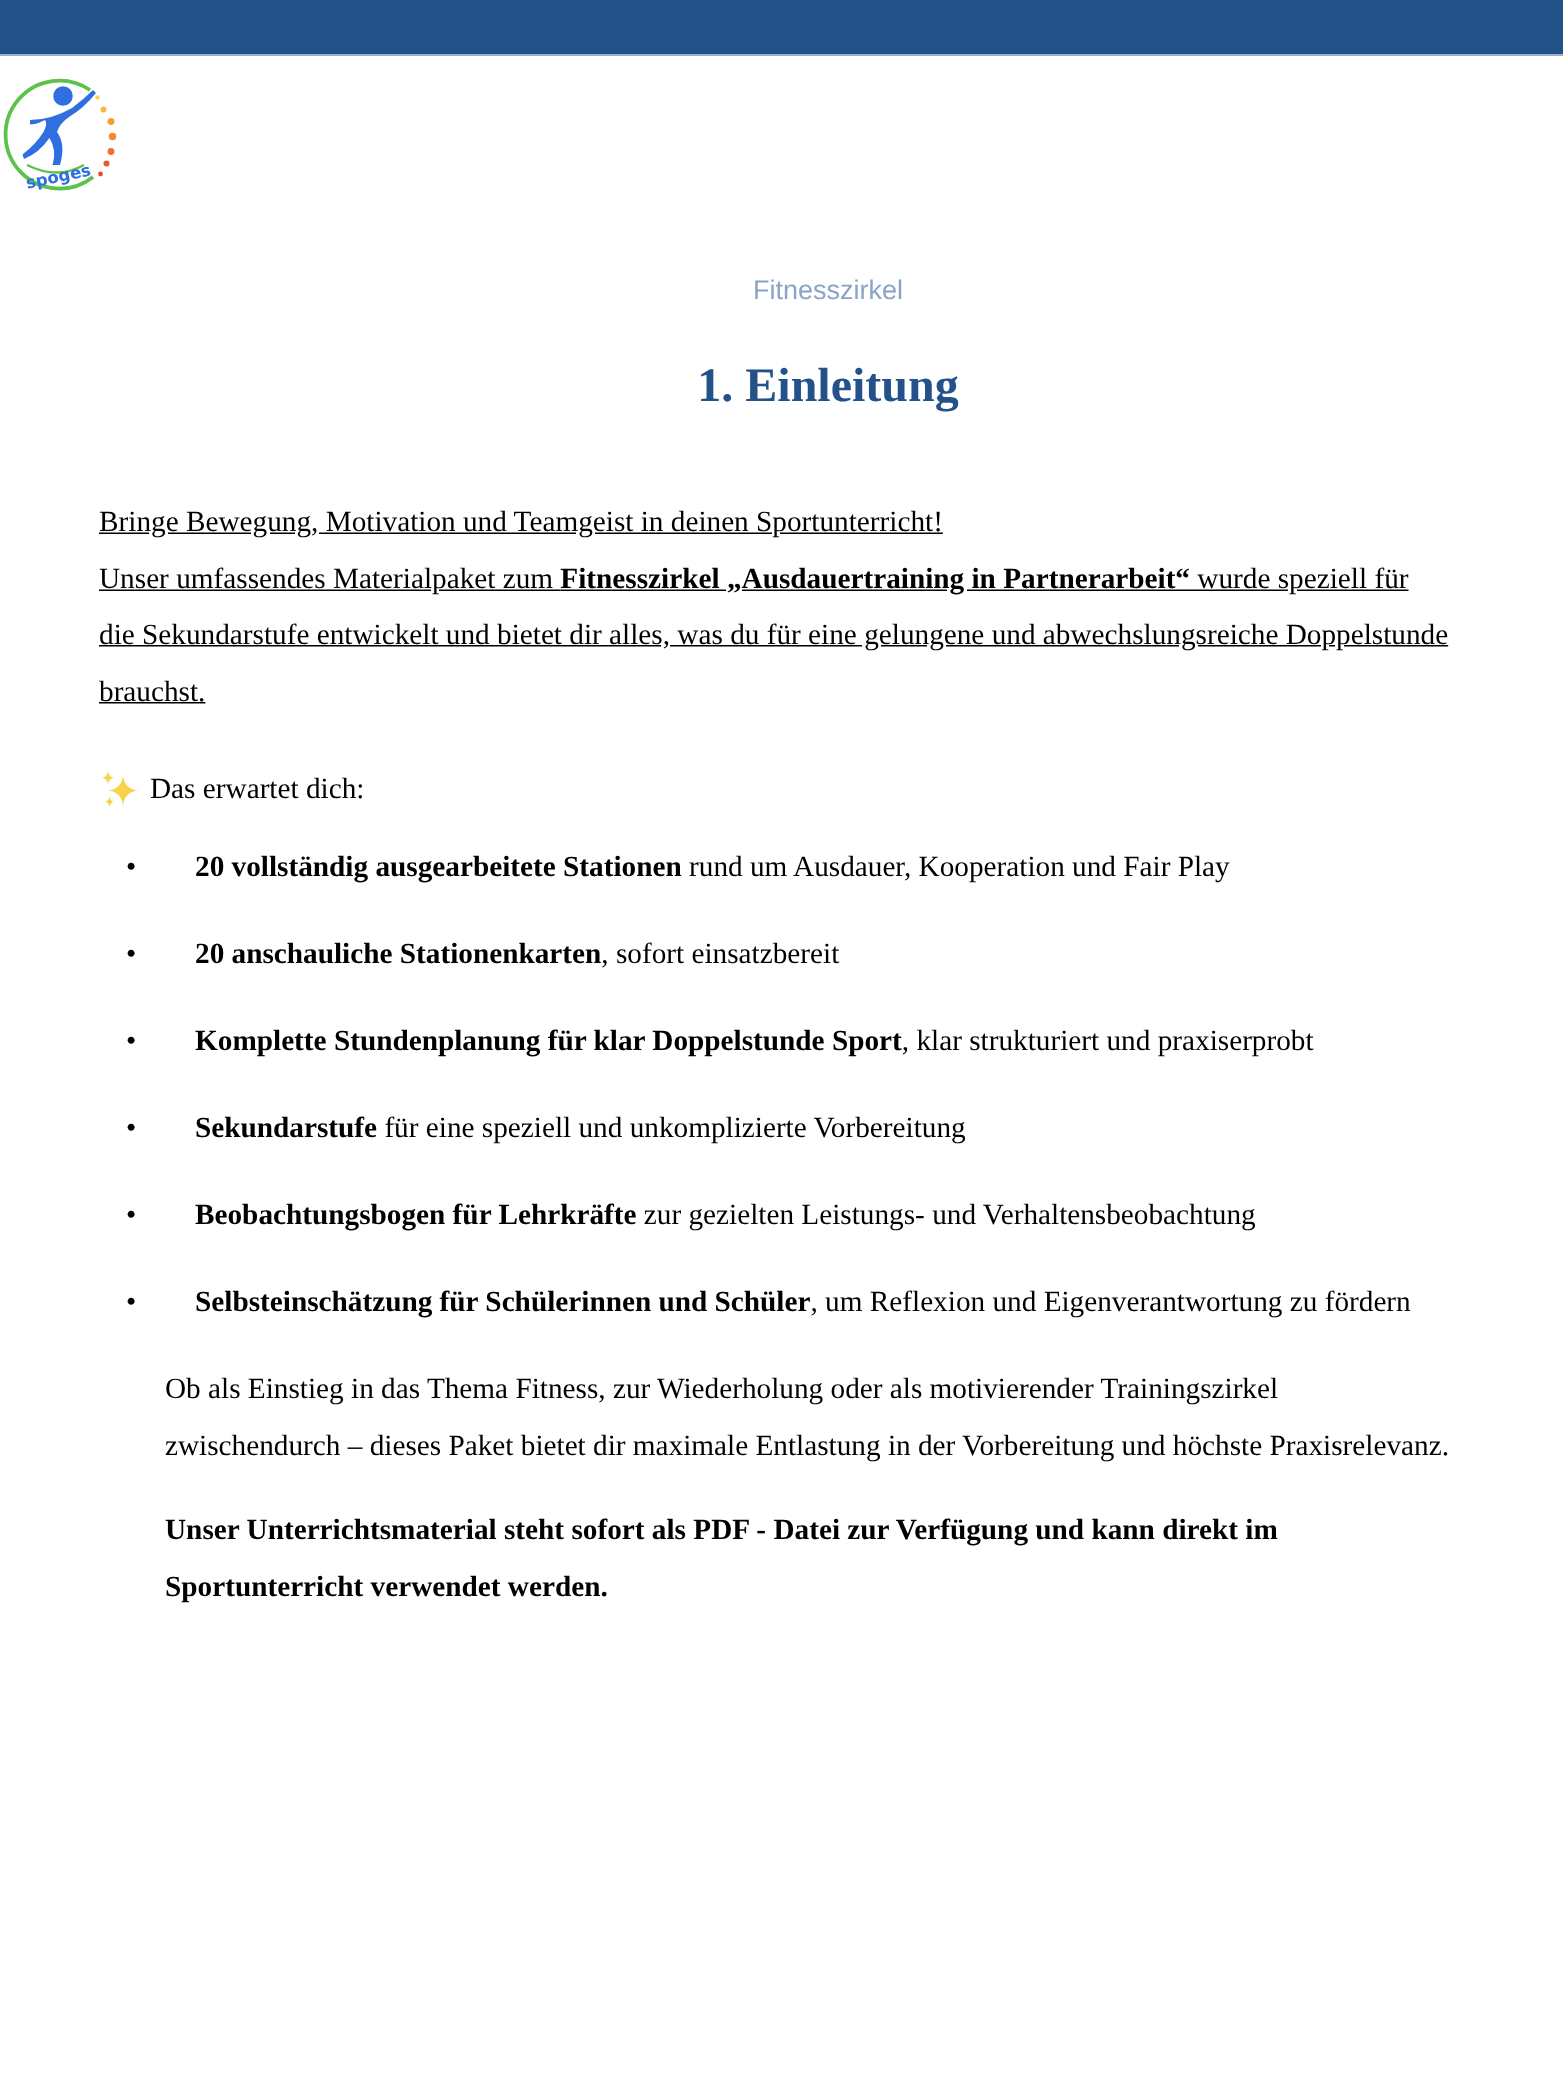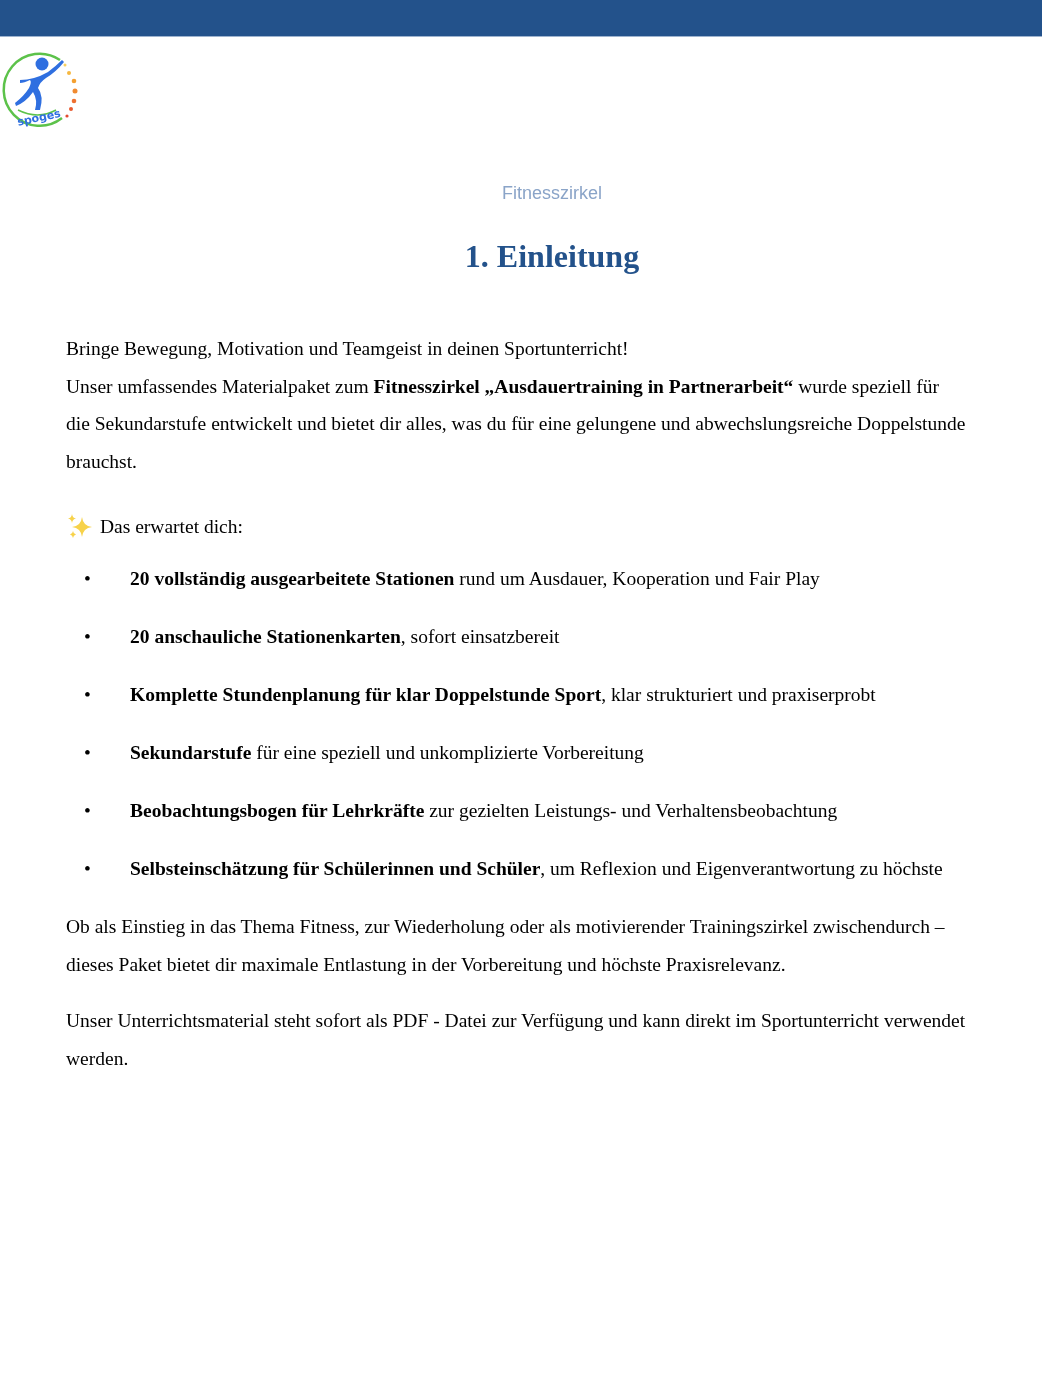--- a/index.html
+++ b/index.html
@@ -11,32 +11,32 @@
     .logo { position: absolute; left: 0; top: 46px; width: 82px; height: 82px; }
 
     .doc-subtitle { position: absolute; top: 183px; left: 0; width: 1104px; text-align: center;
       font-family: "Liberation Sans", "DejaVu Sans", sans-serif; font-size: 18px; color: #8aa4c8; }
 
     .doc-heading { position: absolute; top: 238px; left: 0; width: 1104px; text-align: center;
       font-family: "Liberation Serif", serif; font-weight: bold; font-size: 32px; color: #23528b; }
 
     .content { position: absolute; left: 66px; top: 330px; width: 900px; font-size: 19.5px; line-height: 37.5px; }
 
-    .intro p { margin: 0; }
+    .intro p { margin: 0; text-decoration: underline; }
     .intro { margin-bottom: 28px; }
 
     .section-label { display: flex; align-items: center; font-weight: normal; height: 38px; margin-bottom: 14px; }
     .sparkle { display: inline-block; width: 28px; height: 28px; margin-right: 6px; position: relative; }
 
     .feature-list { list-style: none; }
     .feature-list li { position: relative; padding-left: 64px; margin-bottom: 20.5px; }
     .feature-list li .bullet { position: absolute; left: 18px; top: 0; }
 
-    .outro p { margin-bottom: 19px; }
-    .outro p.strong { font-weight: normal; }
+    .outro p { margin-bottom: 19px; margin-left: 44px; }
+    .outro p.strong { font-weight: bold; }
 
     b { font-weight: bold; }
   </style>
 </head>
 <body>
 
 <div class="top-bar"></div>
 
 <div class="logo">
   <svg width="82" height="82" viewBox="0 0 82 82">
@@ -75,20 +75,20 @@
     </span>
     <span>Das erwartet dich:</span>
   </div>
 
   <ul class="feature-list">
     <li><span class="bullet">•</span><b>20 vollständig ausgearbeitete Stationen</b><span> rund um Ausdauer, Kooperation und Fair Play</span></li>
     <li><span class="bullet">•</span><b>20 anschauliche Stationenkarten</b><span>, sofort einsatzbereit</span></li>
     <li><span class="bullet">•</span><b>Komplette Stundenplanung für klar Doppelstunde Sport</b><span>, klar strukturiert und praxiserprobt</span></li>
     <li><span class="bullet">•</span><b>Sekundarstufe</b><span> für eine speziell und unkomplizierte Vorbereitung</span></li>
     <li><span class="bullet">•</span><b>Beobachtungsbogen für Lehrkräfte</b><span> zur gezielten Leistungs- und Verhaltensbeobachtung</span></li>
-    <li><span class="bullet">•</span><b>Selbsteinschätzung für Schülerinnen und Schüler</b><span>, um Reflexion und Eigenverantwortung zu höchste</span></li>
+    <li><span class="bullet">•</span><b>Selbsteinschätzung für Schülerinnen und Schüler</b><span>, um Reflexion und Eigenverantwortung zu fördern</span></li>
   </ul>
 
   <div class="outro">
     <p>Ob als Einstieg in das Thema Fitness, zur Wiederholung oder als motivierender Trainingszirkel zwischendurch – dieses Paket bietet dir maximale Entlastung in der Vorbereitung und höchste Praxisrelevanz.</p>
     <p class="strong">Unser Unterrichtsmaterial steht sofort als PDF - Datei zur Verfügung und kann direkt im Sportunterricht verwendet werden.</p>
   </div>
 </div>
 
 </body></html>

